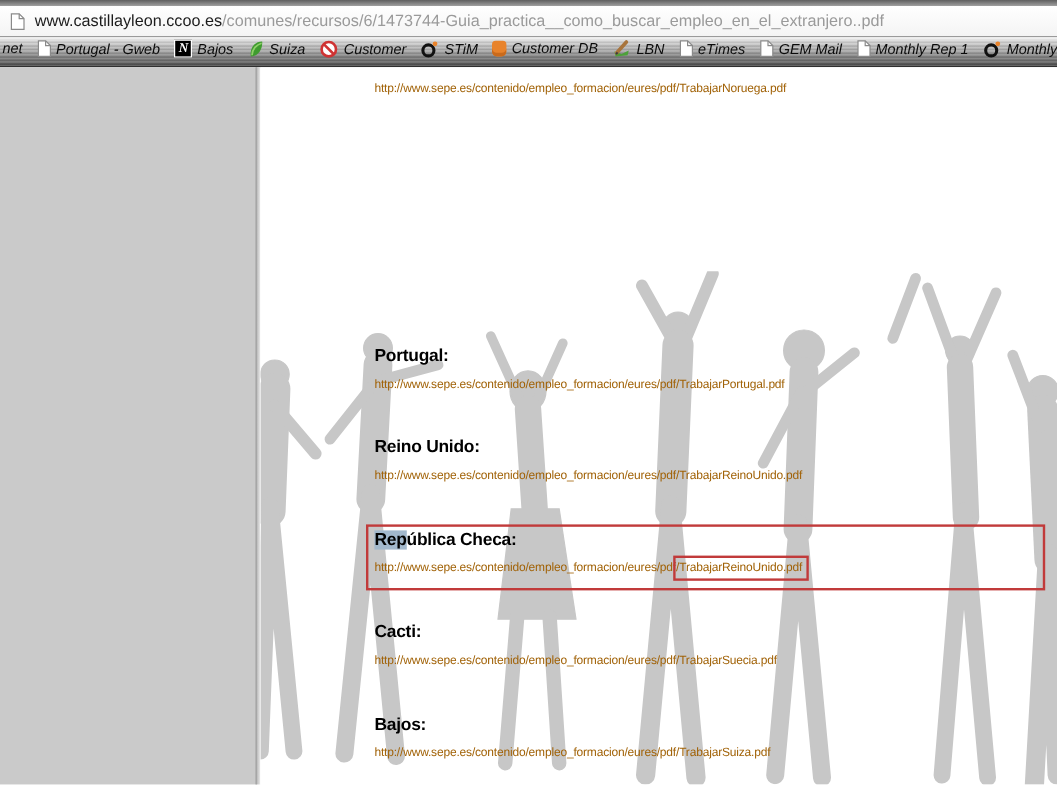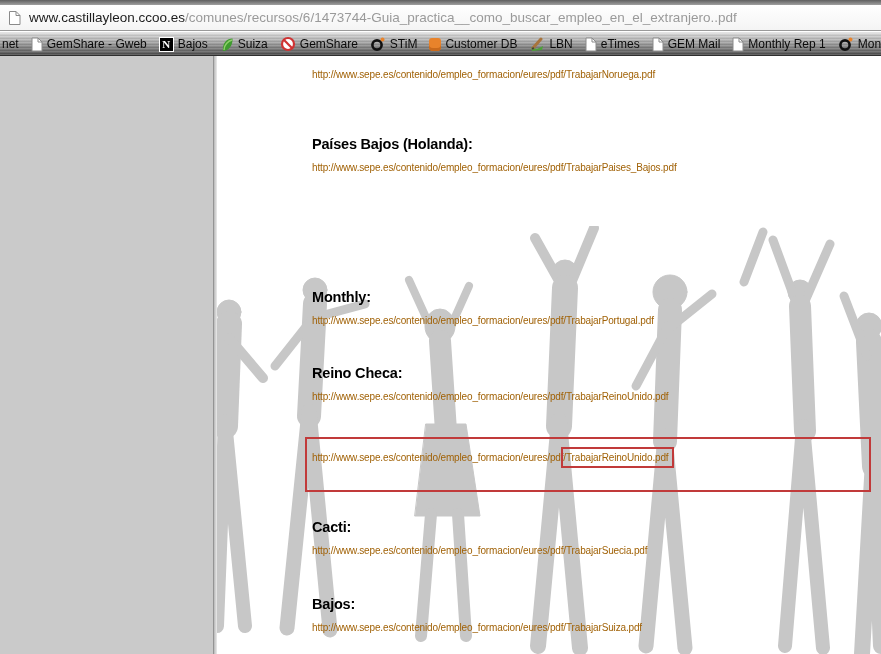--- a/index.html
+++ b/index.html
@@ -23,22 +23,22 @@
   .url-path{color:#9a9a9a;}
   .chrome-gap{
     position:absolute;left:0;top:32px;width:881px;height:1px;background:#e3e3e3;
   }
   .bookmarks-bar{
     position:absolute;left:0;top:33px;width:881px;height:23px;
     background:
       repeating-linear-gradient(180deg, rgba(255,255,255,.12) 0 1px, rgba(0,0,0,.08) 2px 3px),
       linear-gradient(#dedede, #ababab 40%, #8a8a8a 60%, #4d4d4d 100%);
     border-bottom:1px solid #2f2f2f;
-    display:flex;align-items:center;gap:12px;
-    padding-left:2px;box-sizing:border-box;overflow:hidden;
+    display:flex;align-items:flex-start;gap:12px;
+    padding-left:2px;box-sizing:border-box;overflow:hidden;font-style:italic;
   }
   .bm{display:flex;align-items:center;gap:4px;flex:0 0 auto;cursor:default;}
   .bm-label{font-size:12px;color:#0a0a0a;white-space:nowrap;}
   .icon{display:inline-block;line-height:0;flex:0 0 auto;}
   
   .content{position:absolute;left:0;top:56px;width:881px;height:598px;}
   .sidebar{
     position:absolute;left:0;top:0;width:213px;height:598px;background:#cacaca;
     border-right:1px solid #949494;
   }
@@ -89,21 +89,21 @@
     <div class="bm">
       <span class="bm-label">net</span>
     </div>
     <div class="bm">
       <span class="icon">
         <svg width="12" height="15" viewBox="0 0 12 15">
             <path d="M1 1 h6 l4 4 v9 h-10 z" fill="#fff" stroke="#8a8a8a"></path>
             <path d="M7 1 v4 h4" fill="none" stroke="#8a8a8a"></path>
           </svg>
       </span>
-      <span class="bm-label">GemShare - Gweb</span>
+      <span class="bm-label">Portugal - Gweb</span>
     </div>
     <div class="bm">
       <span class="icon nagios-box">N</span>
       <span class="bm-label">Bajos</span>
     </div>
     <div class="bm">
       <span class="icon">
         <svg width="14" height="15" viewBox="0 0 14 15">
           <path d="M3 14 C2 6 7 1.5 12.5 1.5 C13 9 8 14 3.5 14 Z" fill="#3f9b2f"></path>
           <path d="M4 13 C4 8 8 4 12 3" fill="none" stroke="#8fd06a" stroke-width="1.4"></path>
@@ -111,21 +111,21 @@
       </span>
       <span class="bm-label">Suiza</span>
     </div>
     <div class="bm">
       <span class="icon">
         <svg width="16" height="16" viewBox="0 0 16 16">
           <circle cx="8" cy="8" r="6" fill="#fff" stroke="#cf3333" stroke-width="2.2"></circle>
           <line x1="3.8" y1="3.8" x2="12.2" y2="12.2" stroke="#cf3333" stroke-width="2.2"></line>
         </svg>
       </span>
-      <span class="bm-label">GemShare</span>
+      <span class="bm-label">Customer</span>
     </div>
     <div class="bm">
       <span class="icon">
         <svg width="16" height="16" viewBox="0 0 16 16">
           <circle cx="7" cy="9" r="4.6" fill="none" stroke="#111" stroke-width="2.6"></circle>
           <circle cx="12.5" cy="3.5" r="2" fill="#e8832b"></circle>
         </svg>
       </span>
       <span class="bm-label">STiM</span>
     </div>
@@ -227,37 +227,34 @@
           <path d="M656 235 L645 428 M656 235 L664 420" stroke-width="16" fill="none"></path>
 
           <path d="M527 56 L546 6" stroke-width="9" fill="none"></path>
         </g>
       </svg>
 
       <div class="section" style="top:3px">
         <a class="doclink">http://www.sepe.es/contenido/empleo_formacion/eures/pdf/TrabajarNoruega.pdf</a>
       </div>
 
-      <div class="section" style="top:80px">
-        <div class="heading">Países Bajos (Holanda):</div>
-        <a class="doclink">http://www.sepe.es/contenido/empleo_formacion/eures/pdf/TrabajarPaises_Bajos.pdf</a>
-      </div>
 
 
       <div class="section" style="top:233px">
-        <div class="heading">Monthly:</div>
+        <div class="heading">Portugal:</div>
         <a class="doclink">http://www.sepe.es/contenido/empleo_formacion/eures/pdf/TrabajarPortugal.pdf</a>
       </div>
 
       <div class="section" style="top:309px">
-        <div class="heading">Reino Checa:</div>
+        <div class="heading">Reino Unido:</div>
         <a class="doclink">http://www.sepe.es/contenido/empleo_formacion/eures/pdf/TrabajarReinoUnido.pdf</a>
       </div>
 
       <div class="section" style="top:386px">
+        <div class="heading"><span class="sel">Rep</span><span>ública Checa:</span></div>
         <a class="doclink"><span>http://www.sepe.es/contenido/empleo_formacion/eures/pdf/</span><span class="boxed">TrabajarReinoUnido.pdf</span></a>
       </div>
 
       <div class="section" style="top:463px">
         <div class="heading">Cacti:</div>
         <a class="doclink">http://www.sepe.es/contenido/empleo_formacion/eures/pdf/TrabajarSuecia.pdf</a>
       </div>
 
       <div class="section" style="top:540px">
         <div class="heading">Bajos:</div>

